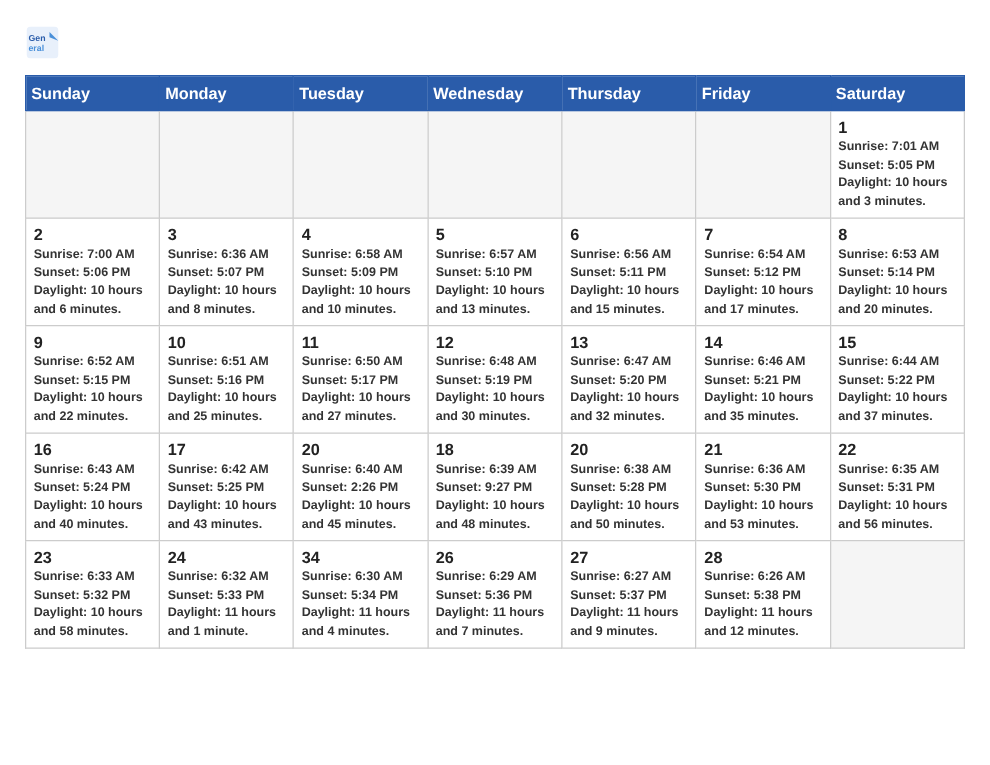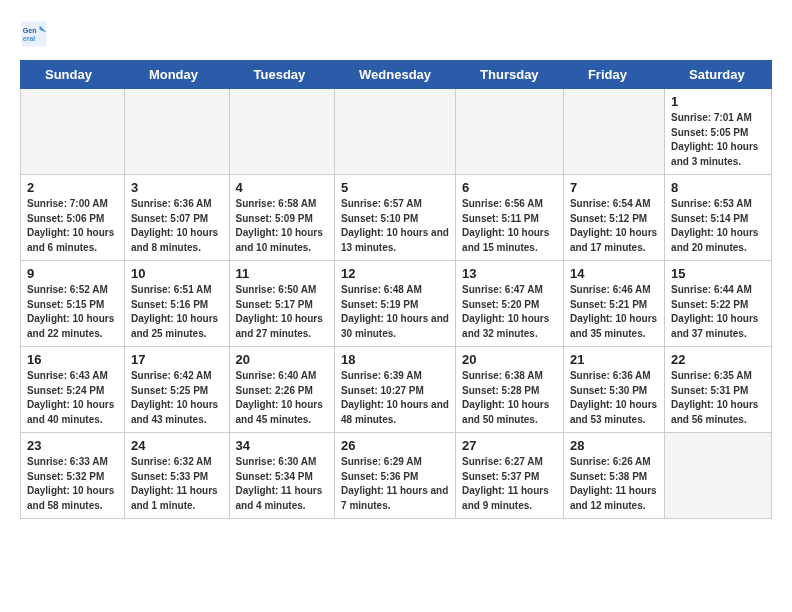--- a/index.html
+++ b/index.html
@@ -41,21 +41,21 @@
     }
     .calendar {
       width: 100%;
       border-collapse: collapse;
     }
     .calendar th {
       background: #2a5caa;
       color: #fff;
       font-size: 13px;
       font-weight: bold;
-      padding: 6px 24px;
+      padding: 6px 4px;
       text-align: left;
       border: 1px solid #2a5caa;
     }
     .calendar td {
       width: 108px;
       vertical-align: top;
       border: 1px solid #ccc;
       padding: 5px 6px;
       font-size: 10.5px;
       color: #333;
@@ -231,21 +231,21 @@
         </td>
         <td>
           <span class="day-num">20</span>
           <div class="day-info">Sunrise: 6:40 AM
 Sunset: 2:26 PM
 Daylight: 10 hours and 45 minutes.</div>
         </td>
         <td>
           <span class="day-num">18</span>
           <div class="day-info">Sunrise: 6:39 AM
-Sunset: 10:27 PM
+Sunset: 9:27 PM
 Daylight: 10 hours and 48 minutes.</div>
         </td>
         <td>
           <span class="day-num">20</span>
           <div class="day-info">Sunrise: 6:38 AM
 Sunset: 5:28 PM
 Daylight: 10 hours and 50 minutes.</div>
         </td>
         <td>
           <span class="day-num">21</span>

